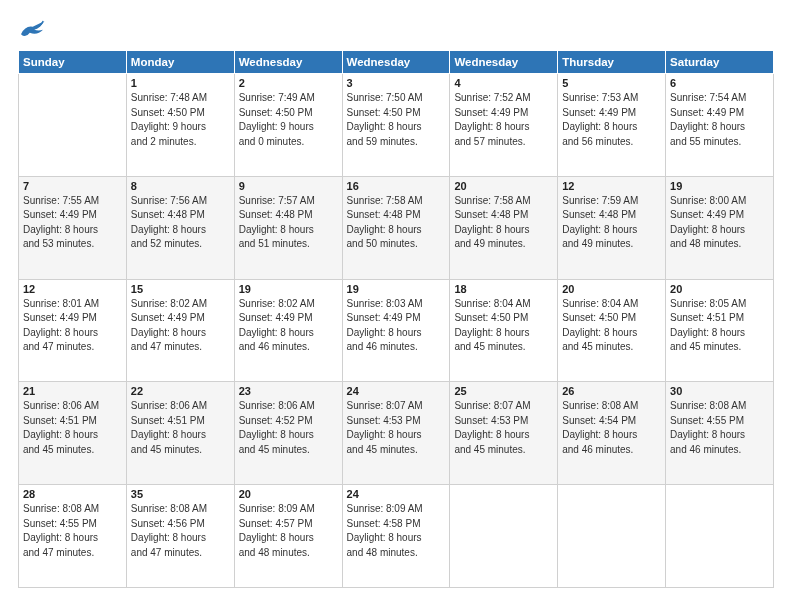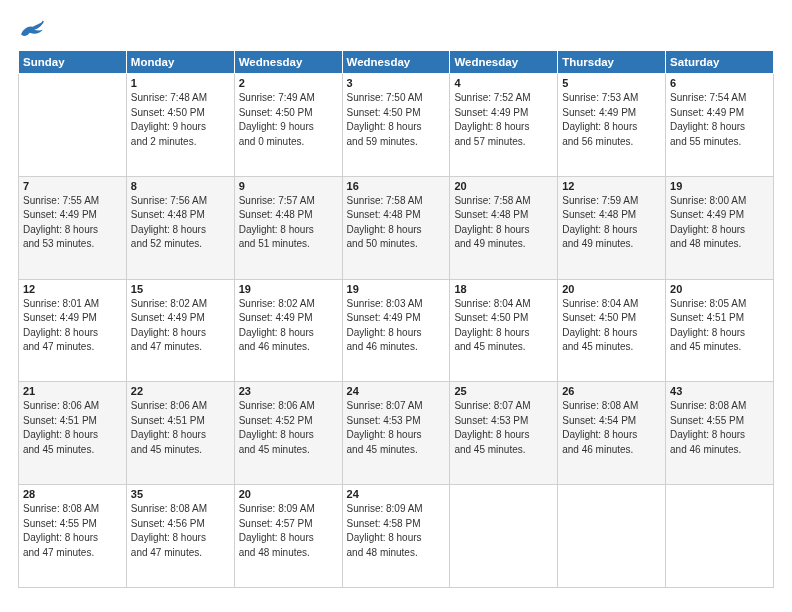--- a/index.html
+++ b/index.html
@@ -247,21 +247,21 @@
           </td>
           <td>
             <span class="day-num">25</span>
             <div class="day-info">Sunrise: 8:07 AM<br>Sunset: 4:53 PM<br>Daylight: 8 hours<br>and 45 minutes.</div>
           </td>
           <td>
             <span class="day-num">26</span>
             <div class="day-info">Sunrise: 8:08 AM<br>Sunset: 4:54 PM<br>Daylight: 8 hours<br>and 46 minutes.</div>
           </td>
           <td>
-            <span class="day-num">43</span>
+            <span class="day-num">30</span>
             <div class="day-info">Sunrise: 8:08 AM<br>Sunset: 4:55 PM<br>Daylight: 8 hours<br>and 46 minutes.</div>
           </td>
         </tr>
         <tr class="row-alt2">
           <td>
             <span class="day-num">28</span>
             <div class="day-info">Sunrise: 8:08 AM<br>Sunset: 4:55 PM<br>Daylight: 8 hours<br>and 47 minutes.</div>
           </td>
           <td>
             <span class="day-num">35</span>

